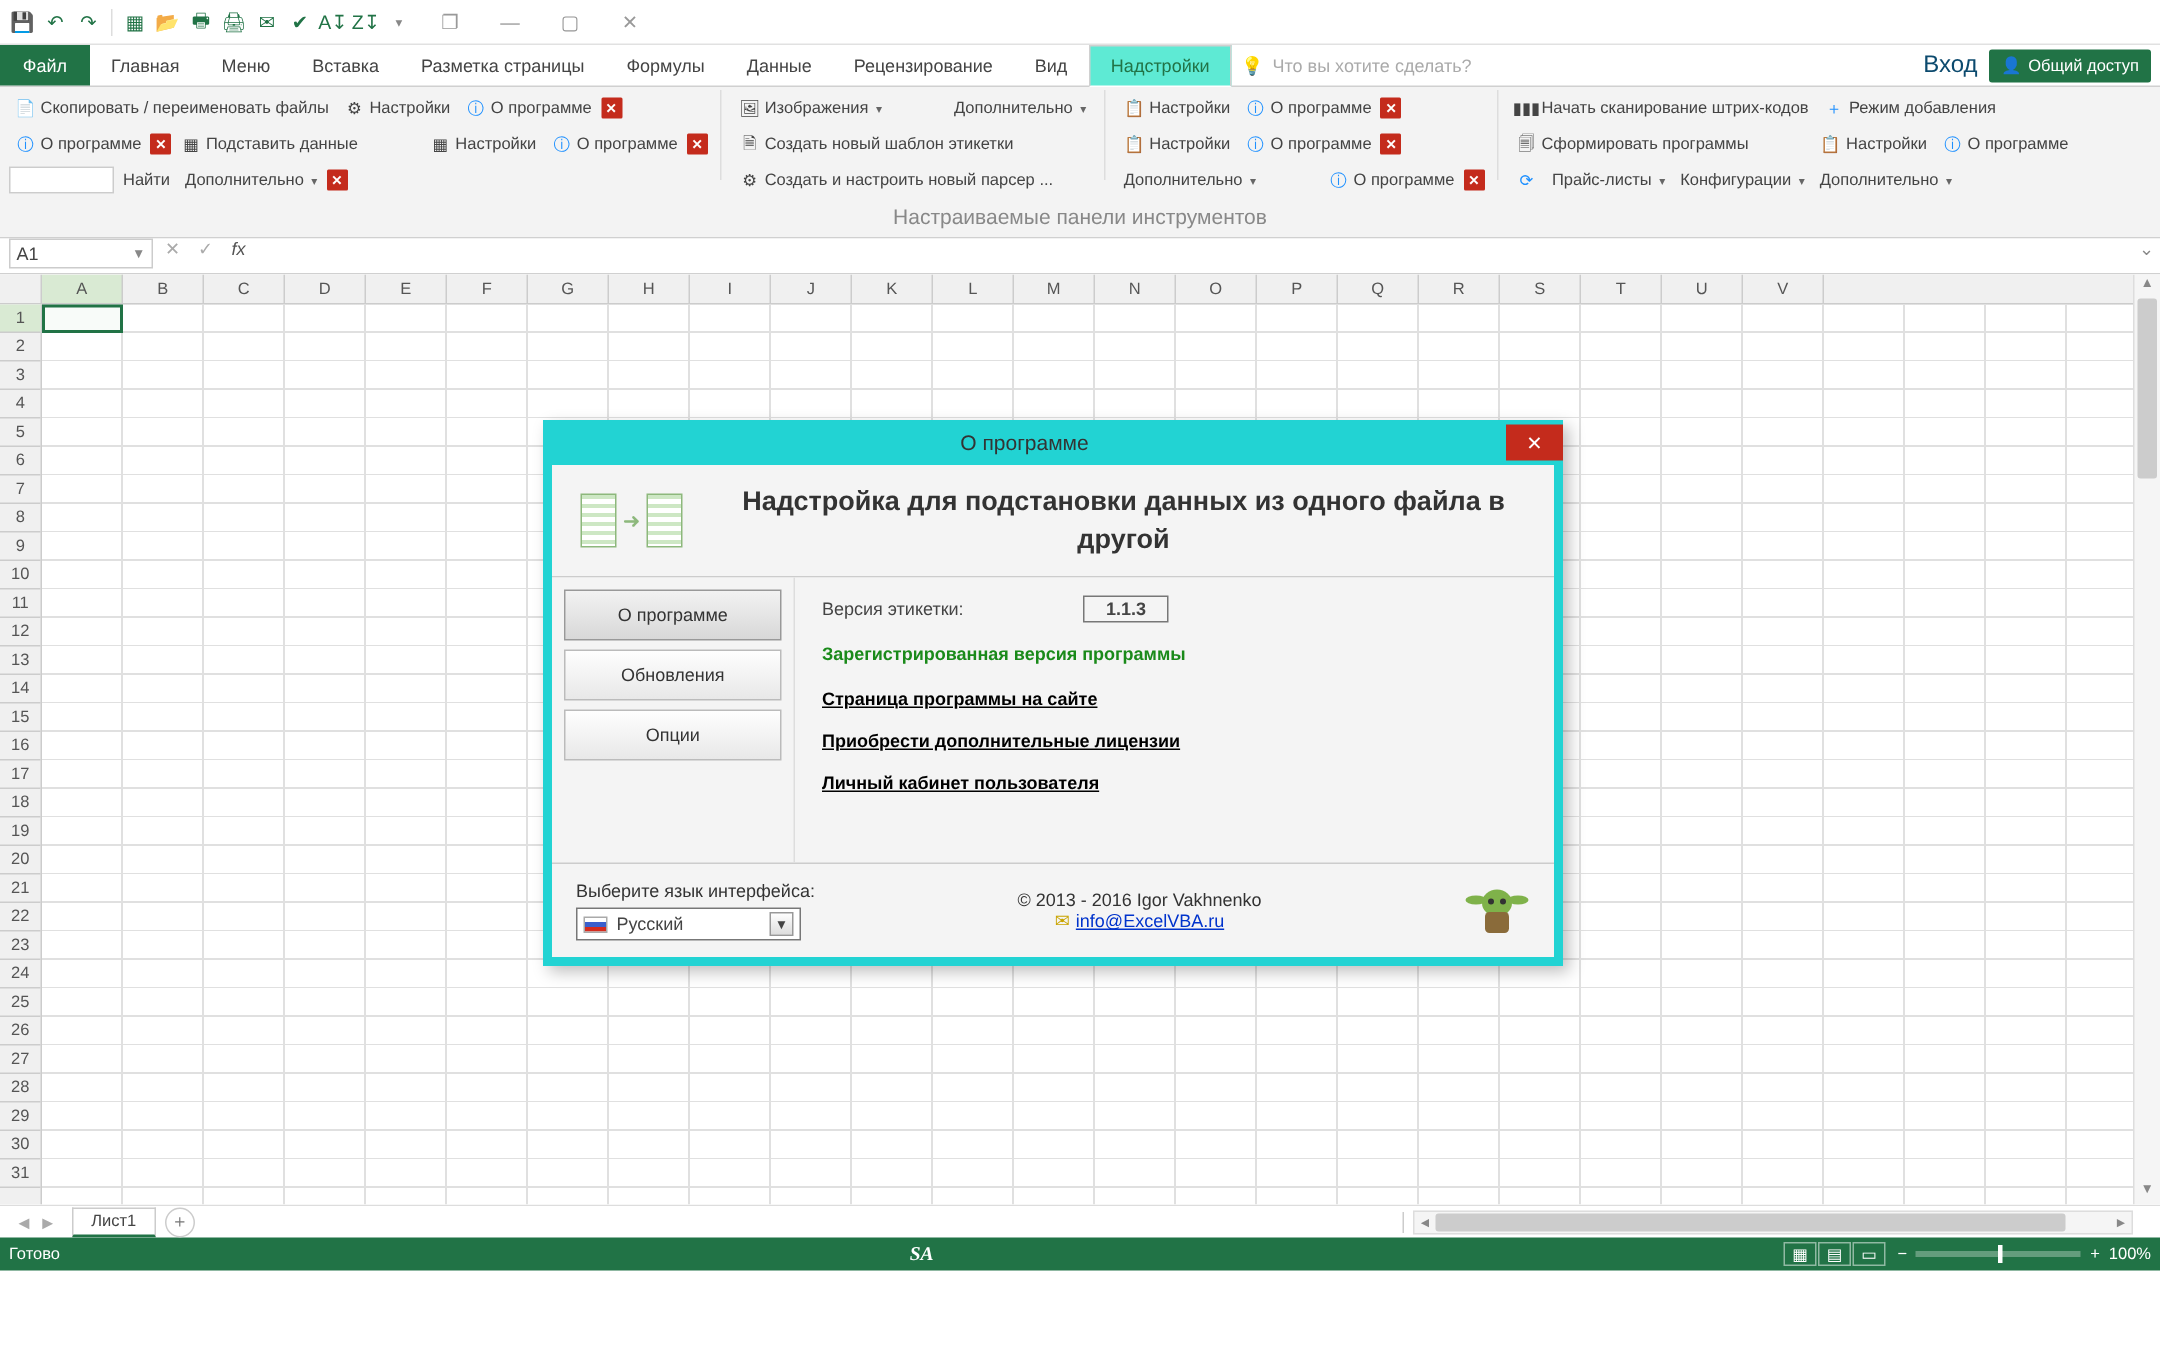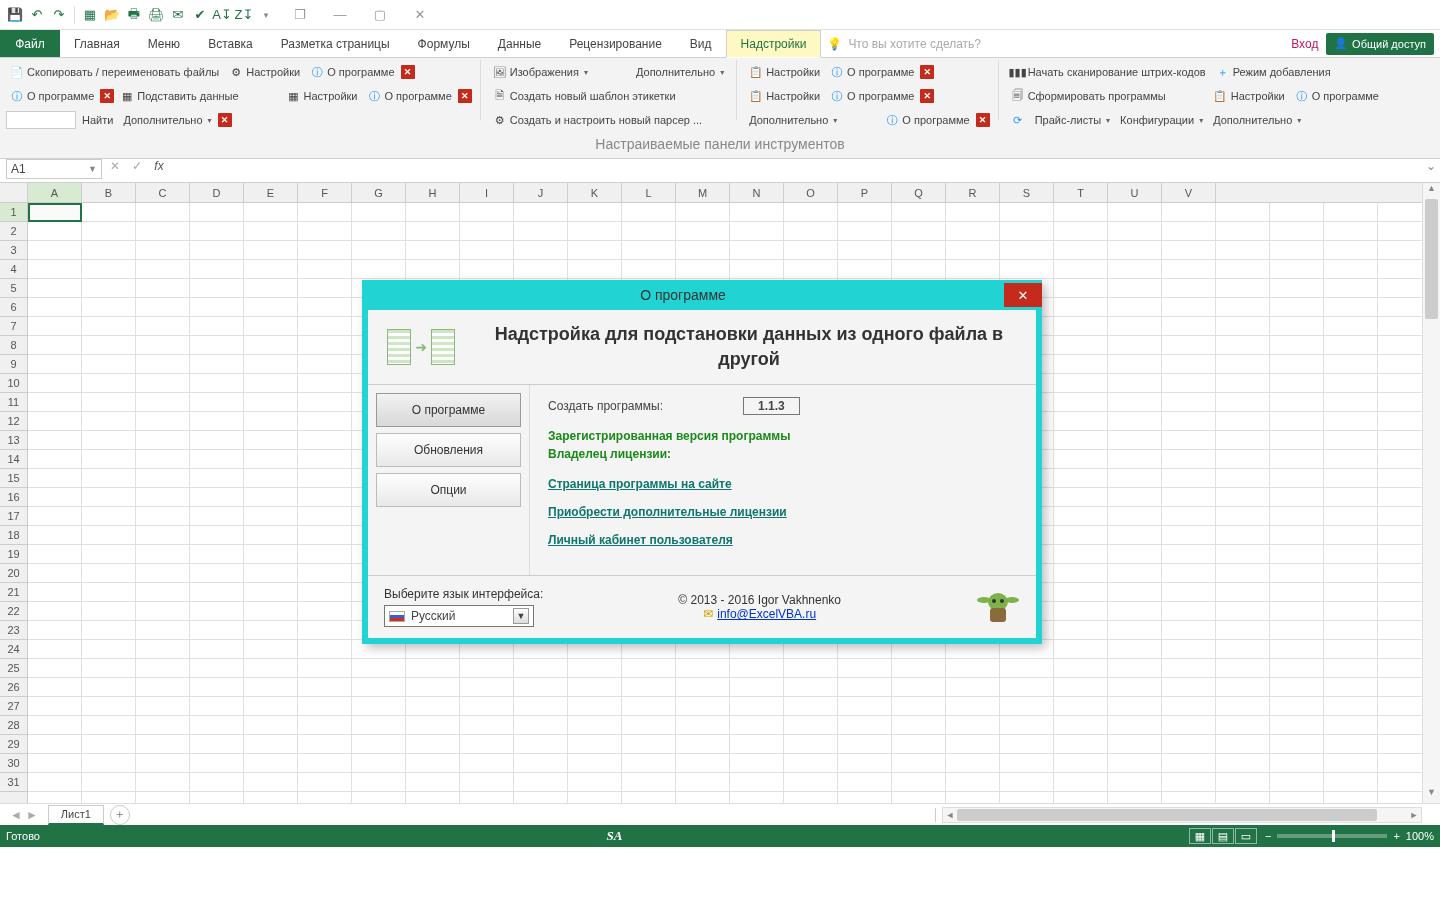--- a/index.html
+++ b/index.html
@@ -11,26 +11,26 @@
 .qat .ic { width: 18px; height: 18px; display:flex; align-items:center; justify-content:center; font-size:13px; color:#217346; cursor:default;}
 .qat .sep { width:1px; height:18px; background:#ddd; margin:0 2px;}
 .title-text { flex:1; text-align:center; color:#666; font-size:12px;}
 .win-controls { display:flex; gap:2px; padding-right:4px;}
 .win-controls span { width:38px; height:22px; display:flex;align-items:center;justify-content:center;color:#999;font-size:13px;}
 
 
 .ribbon-tabs { height:28px; background:#fff; display:flex; align-items:stretch; border-bottom:1px solid #d0d0d0;}
 .rtab-file { width:60px; background:#217346; color:#fff; display:flex;align-items:center;justify-content:center;font-size:12px;}
 .rtab { padding:0 14px; display:flex;align-items:center; color:#444; font-size:12px; cursor:default;}
-.rtab.active { border:1px solid #d0d0d0; border-bottom:1px solid #fff; margin-bottom:-1px; background:#fef9c3; color:#217346;}
+.rtab.active { border:1px solid #d0d0d0; border-bottom:1px solid #fff; margin-bottom:-1px; background:#5eead4; color:#217346;}
 .tellme { display:flex;align-items:center; color:#aaa; gap:6px; margin-left:6px; font-size:12px;}
 .tellme .bulb { color:#999;}
 .ribbon-right { margin-left:auto; display:flex; align-items:center; gap:8px; padding-right:6px;}
 .btn-share { background:#217346; color:#fff; height:22px; padding:0 8px; display:flex;align-items:center;gap:4px; font-size:11px; border-radius:2px;}
-.ribbon-right .login { color:#be185d; font-size:12px;}
+.ribbon-right .login { color:#0c4a6e; font-size:16px;}
 
 
 .ribbon { background:#f3f3f3; border-bottom:1px solid #d0d0d0; padding:2px 6px 0 6px;}
 .ribbon-row { display:flex; align-items:center; flex-wrap:nowrap; height:24px; gap:2px;}
 .r-item { display:flex; align-items:center; gap:3px; padding:2px 4px; font-size:11px; color:#444; white-space:nowrap;}
 .r-item .ri { width:14px; height:14px; display:inline-flex;align-items:center;justify-content:center;font-size:11px;}
 .r-drop::after { content:"▾"; font-size:8px; margin-left:2px; color:#666;}
 .r-x { width:14px; height:14px; background:#c42b1c; color:#fff; font-size:9px; display:inline-flex;align-items:center;justify-content:center; font-weight:bold; border-radius:1px;}
 .r-gap { width:36px;}
 .r-sep { width:1px; height:60px; background:#ddd; margin:0 8px;}
@@ -102,21 +102,21 @@
 .dlg-head .logo .arrow{ color:#8db87c; font-size:14px;}
 .dlg-head .hd-text { flex:1; text-align:center; font-size:18px; font-weight:bold; color:#333; line-height:1.4;}
 .dlg-body { display:flex; min-height:190px; background:#f4f4f4;}
 .dlg-side { width:162px; padding:8px; display:flex; flex-direction:column; gap:6px; border-right:1px solid #ddd;}
 .side-btn { height:34px; border:1px solid #bbb; background:linear-gradient(#fefefe,#e8e8e8); display:flex;align-items:center;justify-content:center; font-size:12px; color:#333;}
 .side-btn.active { background:linear-gradient(#f2f2f2,#d8d8d8); border-color:#999;}
 .dlg-main { flex:1; padding:12px 18px; font-size:12px;}
 .ver-row { display:flex; align-items:center; gap:80px; margin-bottom:12px;}
 .ver-box { border:1px solid #777; padding:1px 14px; font-size:12px; font-weight:bold;}
 .reg { color:#1a8a1a; font-weight:bold; line-height:1.5;}
-.lnk { color:#0f766e; text-decoration:underline; font-weight:bold; display:block; margin-top:14px; font-size:12px;}
+.lnk { color:#000000; text-decoration:underline; font-weight:bold; display:block; margin-top:14px; font-size:12px;}
 .dlg-foot { border-top:1px solid #ccc; padding:10px 16px; display:flex; align-items:center; background:#f4f4f4;}
 .lang-lbl { font-size:12px; color:#333; margin-bottom:4px; display:block;}
 .lang-sel { width:150px; height:22px; border:1px solid #777; background:#fff; display:flex;align-items:center; padding:0 4px; gap:6px; font-size:12px;}
 .lang-sel .flag{width:16px;height:11px;background:linear-gradient(#fff 33%,#3a5fcd 33% 66%,#d52b1e 66%);border:1px solid #aaa;}
 .lang-sel .dd{margin-left:auto;width:16px;height:16px;border:1px solid #999;background:linear-gradient(#fefefe,#ddd);text-align:center;font-size:9px;line-height:14px;}
 .foot-mid { flex:1; text-align:center; font-size:12px; color:#333;}
 .foot-mid a{ color:#0033cc; text-decoration:underline;}
 .mail-ic{color:#c9a400; margin-right:4px;}
 .yoda { width:44px;height:42px; }
 .yoda svg { width:100%;height:100%;}
@@ -445,26 +445,25 @@
       </div>
     </div>
     <div class="dlg-body">
       <div class="dlg-side">
         <div class="side-btn active">О программе</div>
         <div class="side-btn">Обновления</div>
         <div class="side-btn">Опции</div>
       </div>
       <div class="dlg-main">
         <div class="ver-row">
-          <span>Создать программы:</span>
+          <span>Версия этикетки:</span>
           <span class="ver-box">1.1.3</span>
         </div>
         <div class="reg">
           <div>Зарегистрированная версия программы</div>
-          <div>Владелец лицензии:</div>
         </div>
         <a class="lnk">Страница программы на сайте</a>
         <a class="lnk">Приобрести дополнительные лицензии</a>
         <a class="lnk">Личный кабинет пользователя</a>
       </div>
     </div>
     <div class="dlg-foot">
       <div>
         <span class="lang-lbl">Выберите язык интерфейса:</span>
         <div class="lang-sel">

